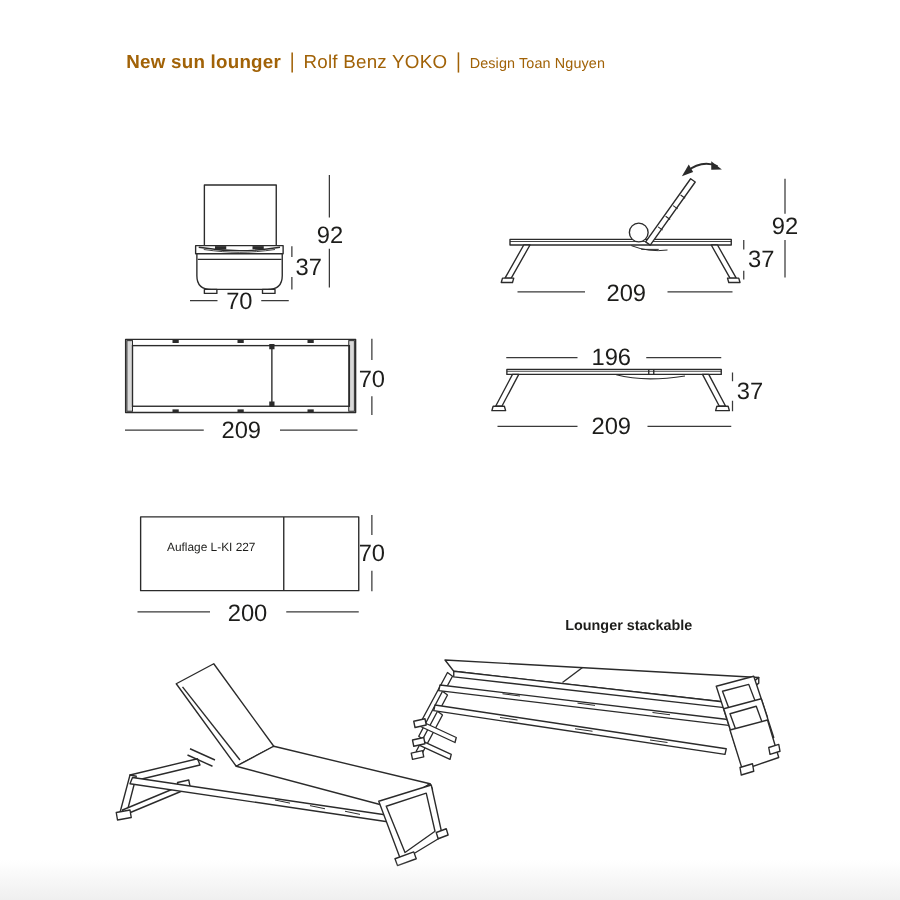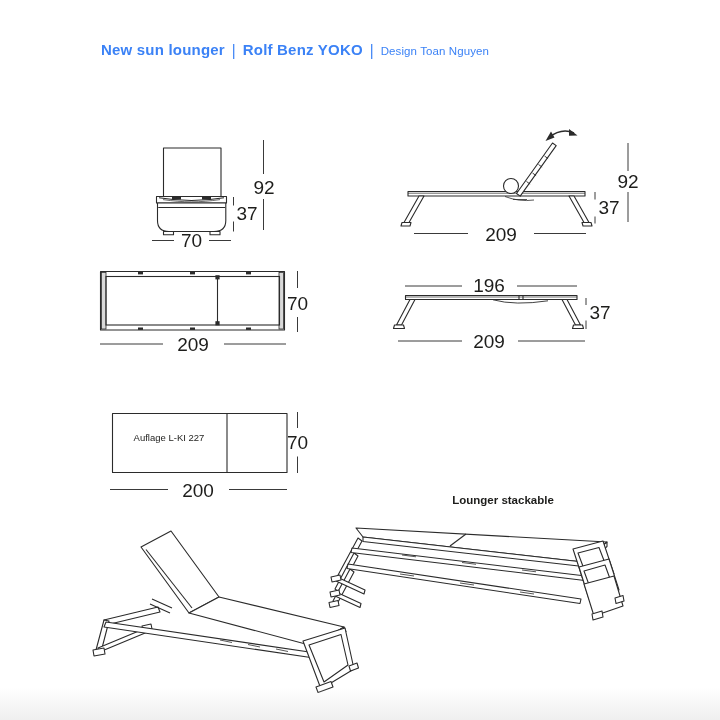--- a/index.html
+++ b/index.html
@@ -2,25 +2,25 @@
 <html><head>
 <meta charset="utf-8">
 <style>
   html,body{margin:0;padding:0;background:#ffffff;}
   .canvas{
     position:relative;width:720px;height:720px;background:#ffffff;
     font-family:"Liberation Sans", sans-serif;overflow:hidden;
   }
   .title{
     position:absolute;left:101px;top:41px;display:flex;align-items:baseline;gap:7px;
-    color:#3b82f6;white-space:nowrap;
+    color:#a16207;white-space:nowrap;
   }
   .title .t-product{font-size:15px;font-weight:700;letter-spacing:.2px;}
   .title .t-sep{font-size:15px;font-weight:400;transform:scaleY(1.15);}
-  .title .t-model{font-size:15px;font-weight:700;letter-spacing:.2px;}
+  .title .t-model{font-size:15px;font-weight:400;letter-spacing:.2px;}
   .title .t-designer{font-size:11.5px;font-weight:400;letter-spacing:.1px;}
   svg{position:absolute;left:0;top:0;}
   svg .ln{stroke:#2b2b2b;stroke-width:1.1;fill:none;}
   svg .fillw{fill:#ffffff;stroke:#2b2b2b;stroke-width:1.1;stroke-linejoin:round;}
   svg .filld{fill:#2b2b2b;stroke:none;}
   svg .fillg{fill:#d9d9d9;stroke:#2b2b2b;stroke-width:0.8;}
   svg .dim{stroke:#3a3a3a;stroke-width:1;fill:none;}
   svg text{fill:#1d1d1b;}
   svg .dimtxt{font-size:19px;font-family:"Liberation Sans",sans-serif;}
   svg .lbltxt{font-size:9.5px;font-family:"Liberation Sans",sans-serif;}

